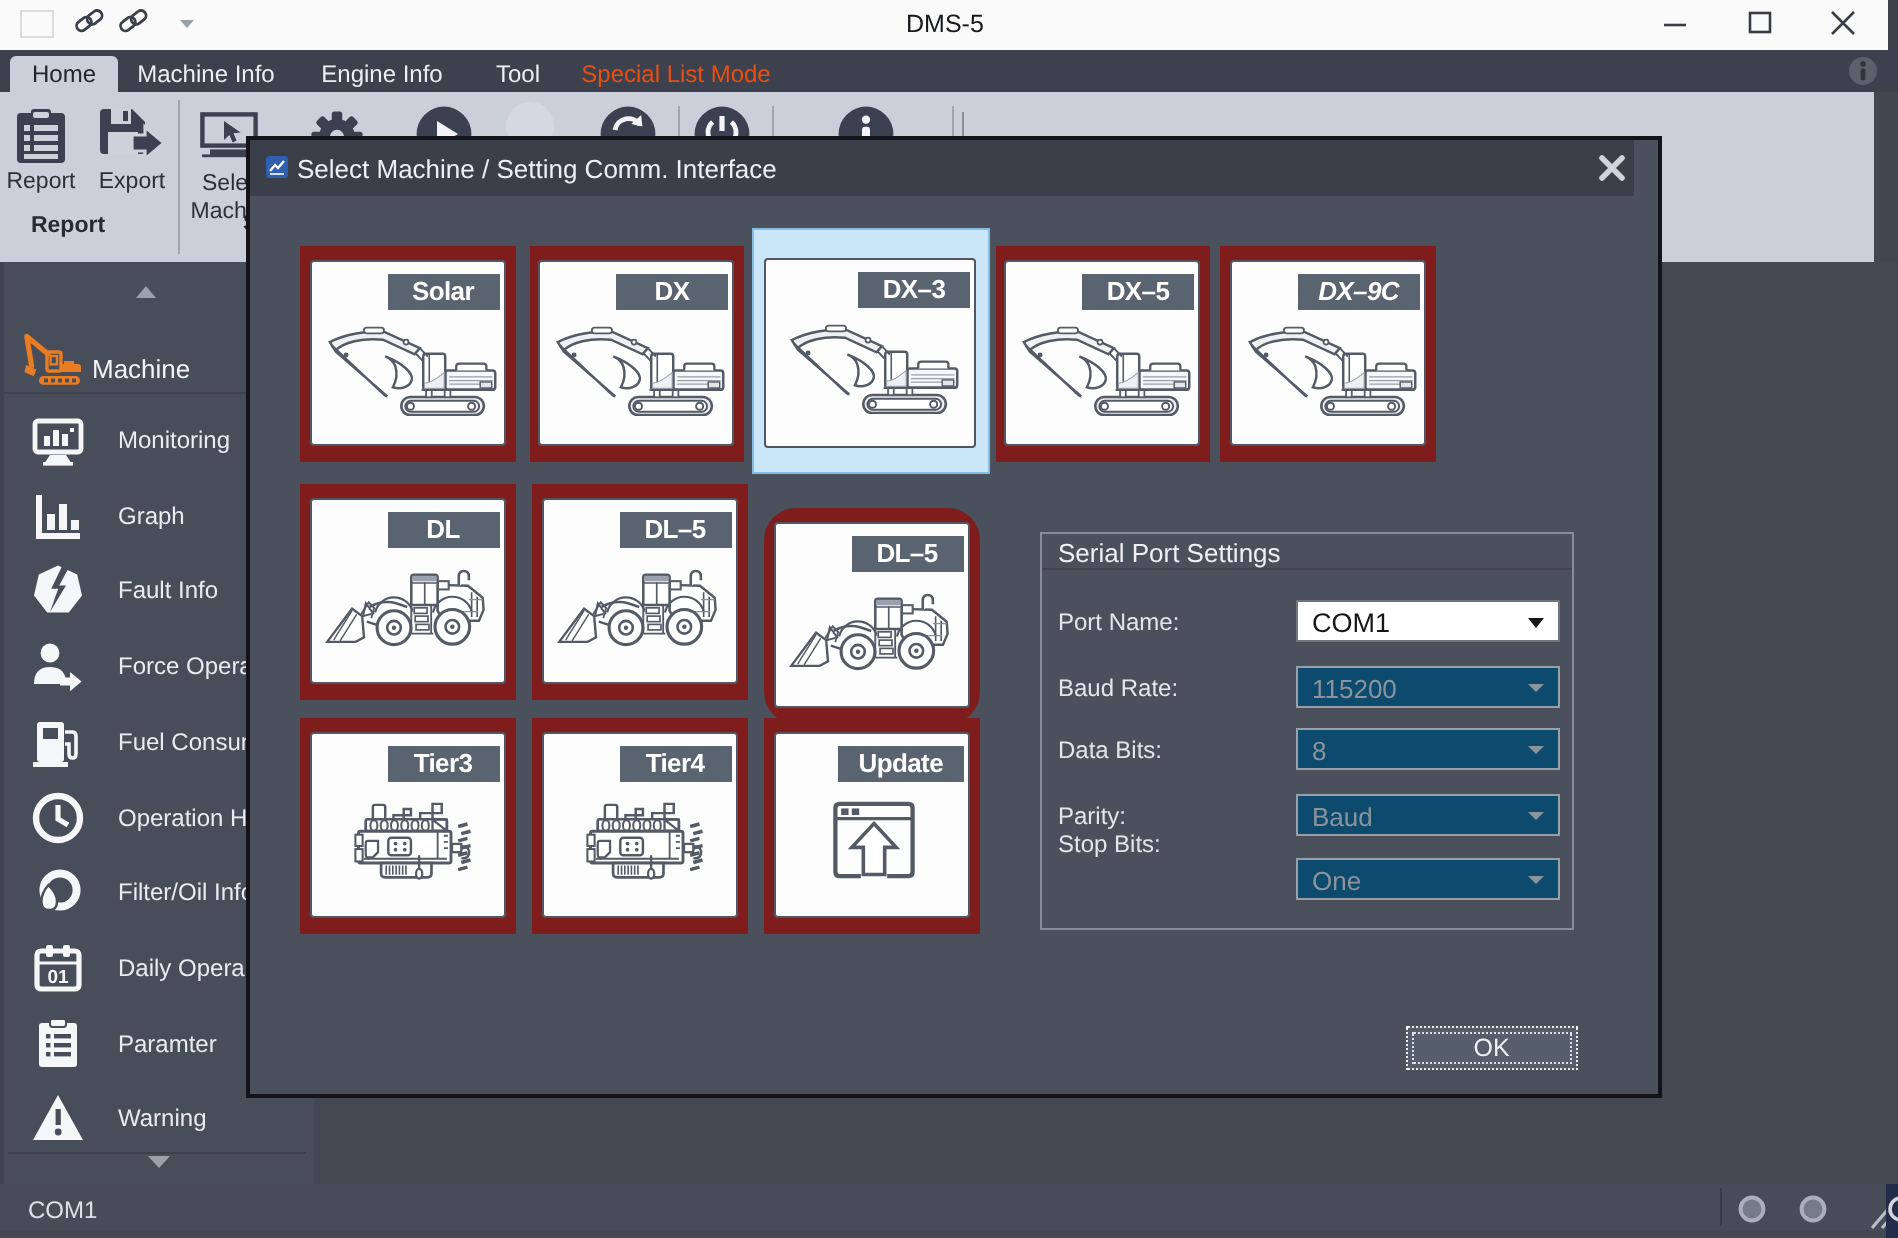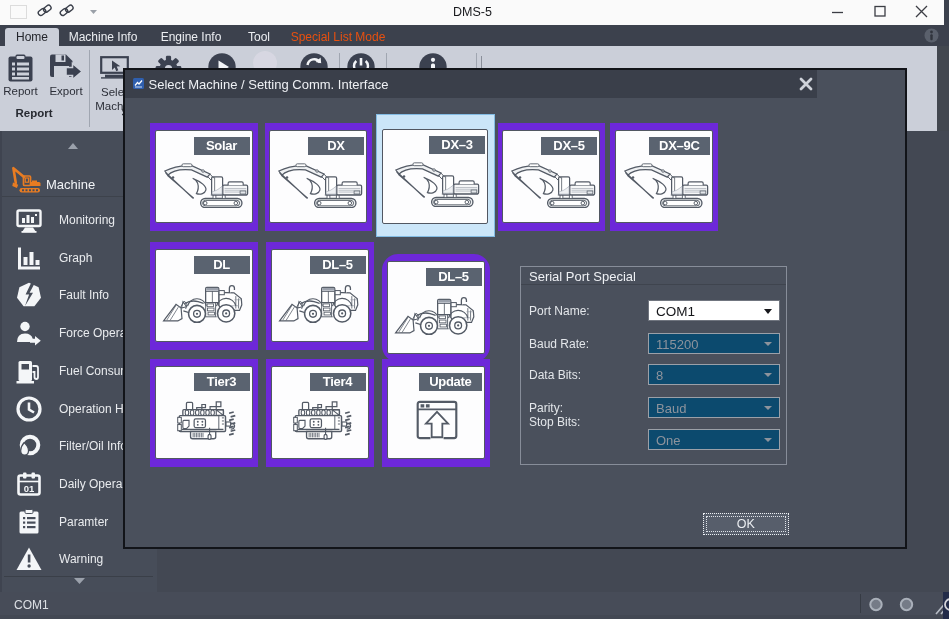--- a/index.html
+++ b/index.html
@@ -19,25 +19,25 @@
   #ribbon-right { left:937px; top:46px; width:12px; height:85px; background:#42474f; }
   .rsep { width:1px; background:#a0a6b1; }
   .rlabel { font-size:11.5px; color:#2c2f38; text-align:center; }
   .rgroup { font-size:11.5px; font-weight:bold; color:#272a31; }
   
   #sidebar { left:0; top:131px; width:157px; height:461px; background:#474d59; }
   .sb-label { left:59px; font-size:12px; color:#e9ebee; white-space:nowrap; }
   
   #statusbar { left:0; top:592px; width:949px; height:23px; background:#474c58; }
   
-  #dialog { left:123px; top:68px; width:784px; height:481px; background:#4a505c; border:2px solid #121419; }
+  #dialog { left:123px; top:68px; width:708px; height:481px; background:#4a505c; border:2px solid #121419; }
   #dlg-title { left:0; top:0; width:692px; height:28px; background:#3a3f4a; }
   #dlg-title-text { left:23.5px; top:6.5px; font-size:13px; color:#eef0f4; }
   
-  .card { position:absolute; width:107.5px; height:107.5px; background:#6d28d9; }
+  .card { position:absolute; width:107.5px; height:107.5px; background:#7f1d1d; }
   .wbox { position:absolute; left:4.5px; top:7px; width:98px; height:93px; background:#fdfdfe; border:1px solid #515762; border-radius:2px; }
   .badge { position:absolute; top:6px; right:2px; height:18px; background:#5a6370; color:#fff; font-weight:bold; font-size:13px; line-height:18px; padding:0 10px; min-width:56px; text-align:center; letter-spacing:-0.3px; }
   .mac { position:absolute; }
   
   #panel { left:394.5px; top:196px; width:267px; height:199px; border:1px solid #878d99; }
   .flabel { left:404px; font-size:12px; color:#e3e6ea; }
   .combo { position:absolute; left:523px; width:132px; height:21px; }
   .combo.en { background:#fff; border:1px solid #70757f; }
   .combo.dis { background:#0c4a6e; border:1px solid #9ba0a8; }
   .combo .txt { position:absolute; left:7px; top:3px; font-size:13px; }
@@ -433,21 +433,21 @@
         </div>
       </div>
       <div class="card" style="left:372.5px;top:53px;width:107.5px;height:107.5px;">
         <div class="wbox" style="">
           <div class="badge">DX–5</div>
           <svg class="mac" style="left:4px;top:29.5px" width="91" height="47">
             <use href="#exc"></use>
           </svg>
         </div>
       </div>
-      <div class="card" style="left:485px;top:53px;width:107.5px;height:107.5px;">
+      <div class="card" style="left:485px;top:53px;width:107.5px;height:107.5px;font-style:italic;">
         <div class="wbox" style="">
           <div class="badge">DX–9C</div>
           <svg class="mac" style="left:4px;top:29.5px" width="91" height="47">
             <use href="#exc"></use>
           </svg>
         </div>
       </div>
       <div class="card" style="left:25px;top:172px;width:107.5px;height:107.5px;">
         <div class="wbox" style="">
           <div class="badge">DL</div>
@@ -491,21 +491,21 @@
       <div class="card" style="left:257px;top:289px;width:107.5px;height:107.5px;">
         <div class="wbox" style="">
           <div class="badge">Update</div>
           <svg class="mac" style="left:26px;top:30px" width="46" height="46">
             <use href="#upd"></use>
           </svg>
         </div>
       </div>
     </div>
   <div class="abs" id="panel"></div>
-  <div class="abs" style="left:404px;top:199px;font-size:13px;color:#eef0f4;">Serial Port Special</div>
+  <div class="abs" style="left:404px;top:199px;font-size:13px;color:#eef0f4;">Serial Port Settings</div>
   <div class="abs" style="left:395.5px;top:214px;width:265px;height:1px;background:#3f444e;"></div>
   <div id="fields">
       <div class="abs flabel" style="top:234px;">Port Name:</div>
       <div class="combo en" style="top:230px;">
         <div class="txt">COM1</div>
         <div class="arr"></div>
       </div>
       <div class="abs flabel" style="top:267px;">Baud Rate:</div>
       <div class="combo dis" style="top:263px;">
         <div class="txt">115200</div>

